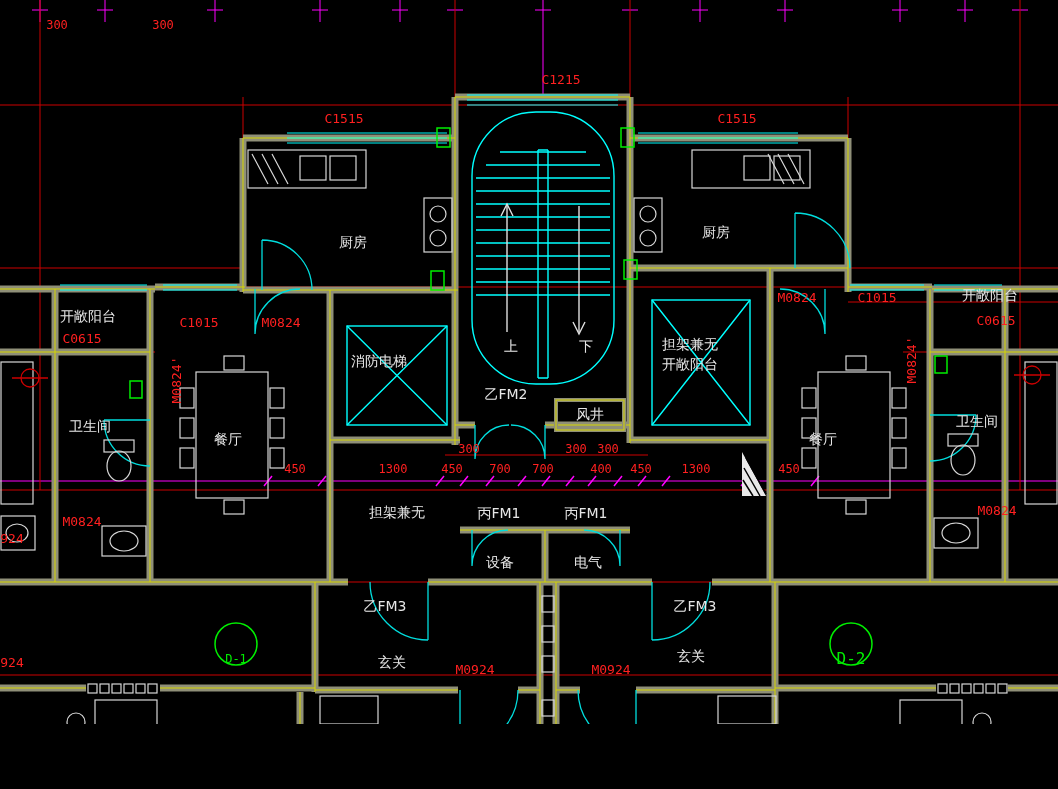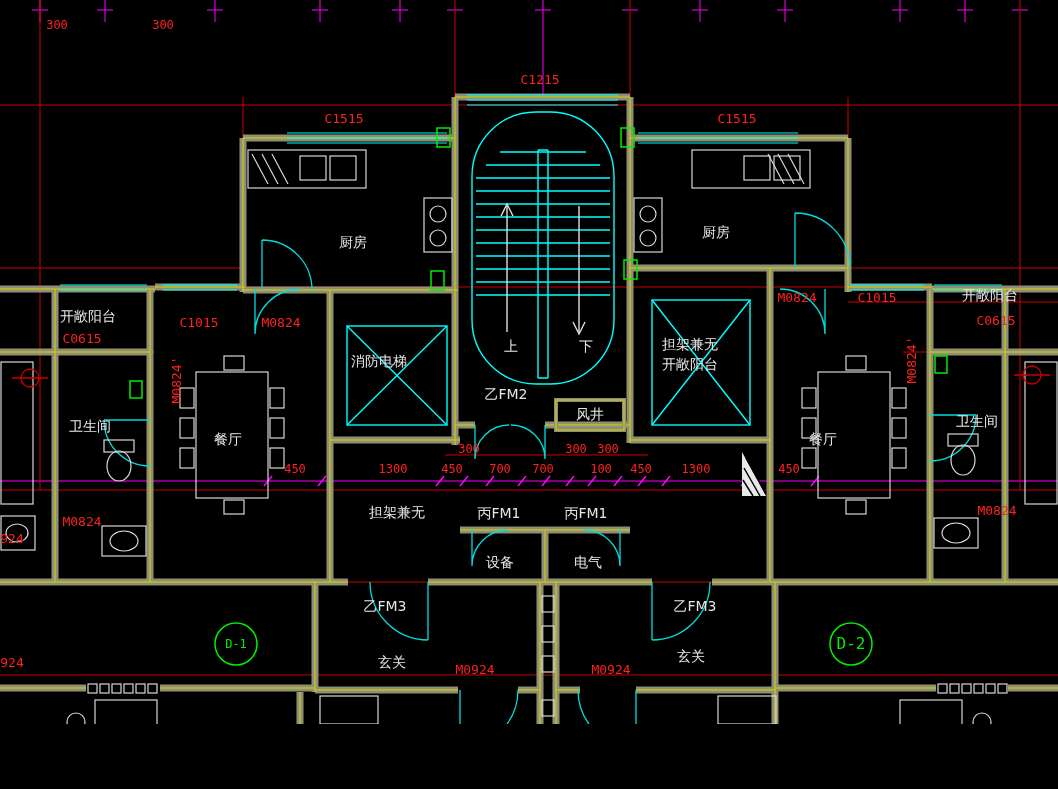--- a/index.html
+++ b/index.html
@@ -15,21 +15,21 @@
     position:absolute;
     transform:translate(-50%,-50%);
     white-space:nowrap;
     font-size:13px;
     line-height:1;
     font-family:"DejaVu Sans Mono","DejaVu Sans",monospace;
   }
   .cn{font-family:"DejaVu Sans",sans-serif;font-size:14px;}
   .red{color:#ff2020;}
   .white{color:#e6e6e6;}
-  .green{color:#00ee00;}
+  .green{color:#00ee00;margin-top:15px;}
   .dim{font-size:12px;color:#ff2020;}
   .vert{transform:translate(-50%,-50%) rotate(-90deg);}
 </style>
 </head>
 <body>
 
 <div id="canvas">
 
 <svg width="1058" height="789" viewBox="0 0 1058 789">
   <defs>
@@ -278,21 +278,21 @@
 
   <g>
     <polygon points="742,452 742,496 766,496" fill="#e8e8e8"></polygon>
     <path d="M744 468 L760 496 M743 480 L753 496 M746 458 L766 494" stroke="#000" stroke-width="1.5" fill="none"></path>
   </g>
 </svg>
 
 <div class="lbl dim" style="left:57px;top:25px">300</div>
 <div class="lbl dim" style="left:163px;top:25px">300</div>
 
-<div class="lbl red" style="left:540px;top:79px">C1215</div>
+<div class="lbl red" style="left:561px;top:79px">C1215</div>
 <div class="lbl red" style="left:344px;top:118px">C1515</div>
 <div class="lbl red" style="left:737px;top:118px">C1515</div>
 <div class="lbl red" style="left:199px;top:322px">C1015</div>
 <div class="lbl red" style="left:281px;top:322px">M0824</div>
 <div class="lbl red" style="left:797px;top:297px">M0824</div>
 <div class="lbl red" style="left:877px;top:297px">C1015</div>
 <div class="lbl red" style="left:82px;top:338px">C0615</div>
 <div class="lbl red" style="left:996px;top:320px">C0615</div>
 <div class="lbl red vert" style="left:176px;top:380px">M0824'</div>
 <div class="lbl red vert" style="left:911px;top:360px">M0824'</div>
@@ -304,21 +304,21 @@
 <div class="lbl red" style="left:611px;top:669px">M0924</div>
 
 <div class="lbl dim" style="left:469px;top:449px">300</div>
 <div class="lbl dim" style="left:576px;top:449px">300</div>
 <div class="lbl dim" style="left:608px;top:449px">300</div>
 <div class="lbl dim" style="left:295px;top:469px">450</div>
 <div class="lbl dim" style="left:393px;top:469px">1300</div>
 <div class="lbl dim" style="left:452px;top:469px">450</div>
 <div class="lbl dim" style="left:500px;top:469px">700</div>
 <div class="lbl dim" style="left:543px;top:469px">700</div>
-<div class="lbl dim" style="left:601px;top:469px">100</div>
+<div class="lbl dim" style="left:601px;top:469px">400</div>
 <div class="lbl dim" style="left:641px;top:469px">450</div>
 <div class="lbl dim" style="left:696px;top:469px">1300</div>
 <div class="lbl dim" style="left:789px;top:469px">450</div>
 
 <div class="lbl cn white" style="left:353px;top:242px">厨房</div>
 <div class="lbl cn white" style="left:716px;top:232px">厨房</div>
 <div class="lbl cn white" style="left:379px;top:361px">消防电梯</div>
 <div class="lbl cn white" style="left:690px;top:344px">担架兼无</div>
 <div class="lbl cn white" style="left:690px;top:364px">开敞阳台</div>
 <div class="lbl cn white" style="left:90px;top:426px">卫生间</div>

